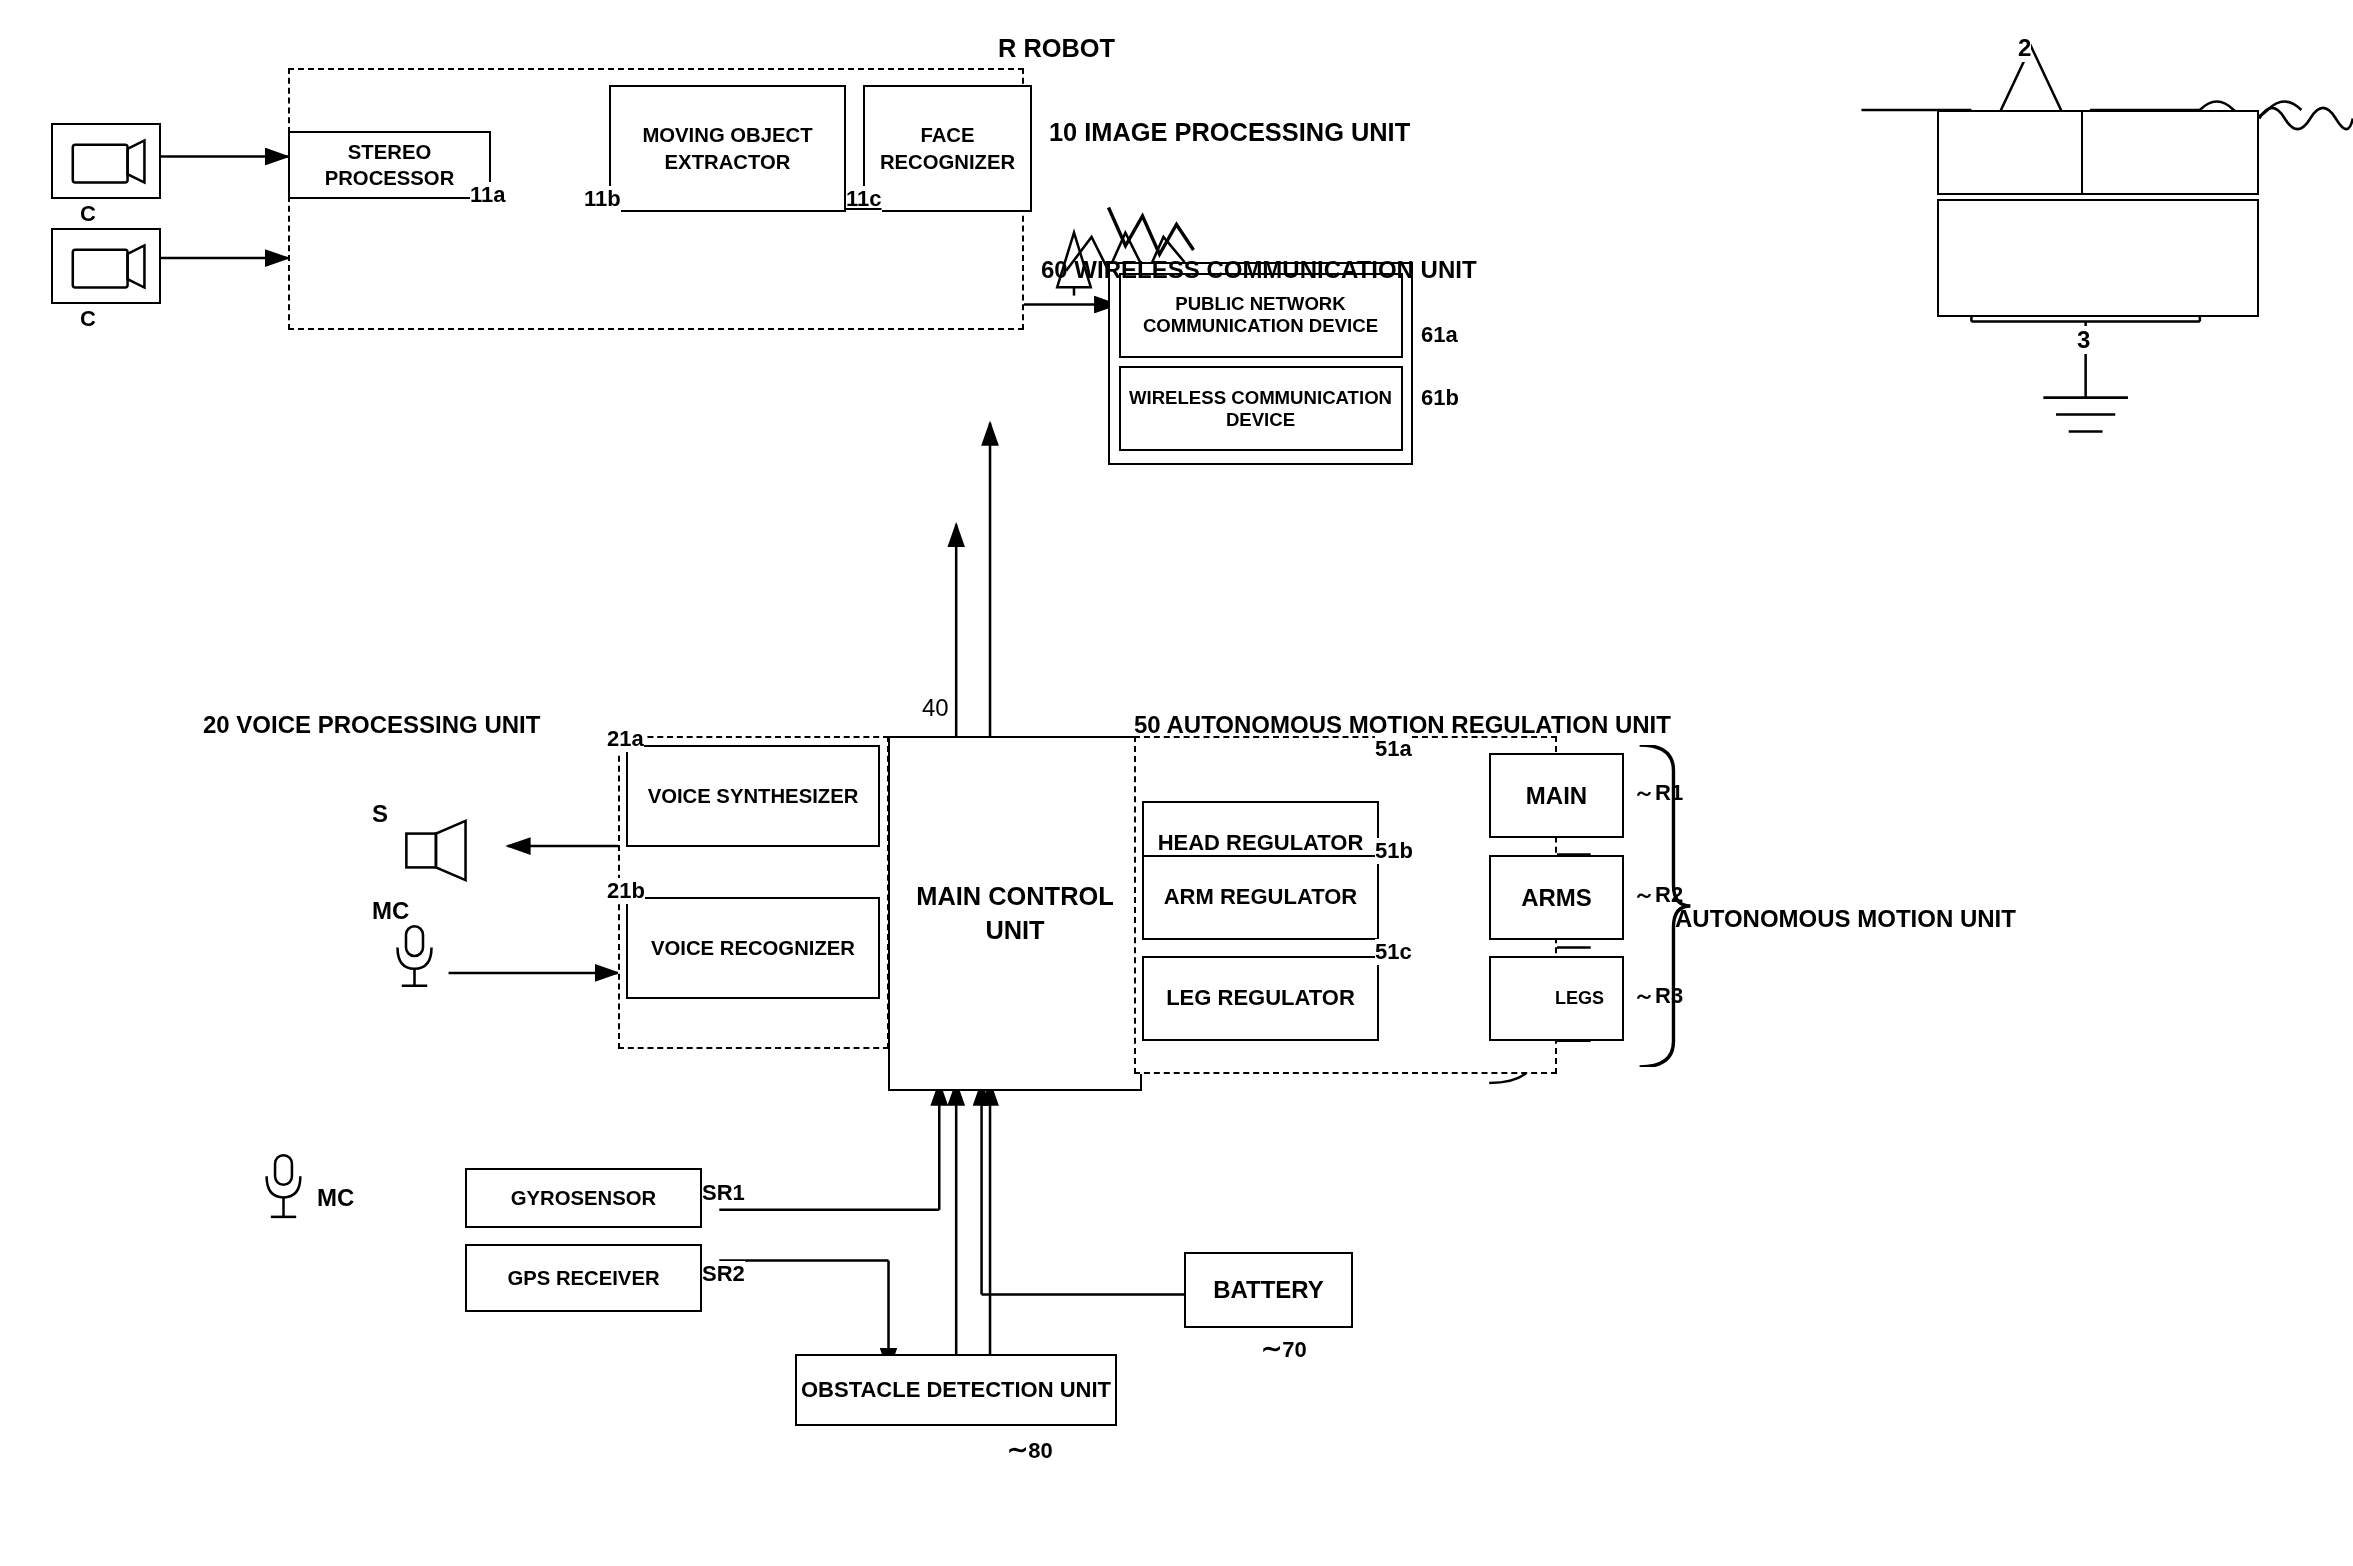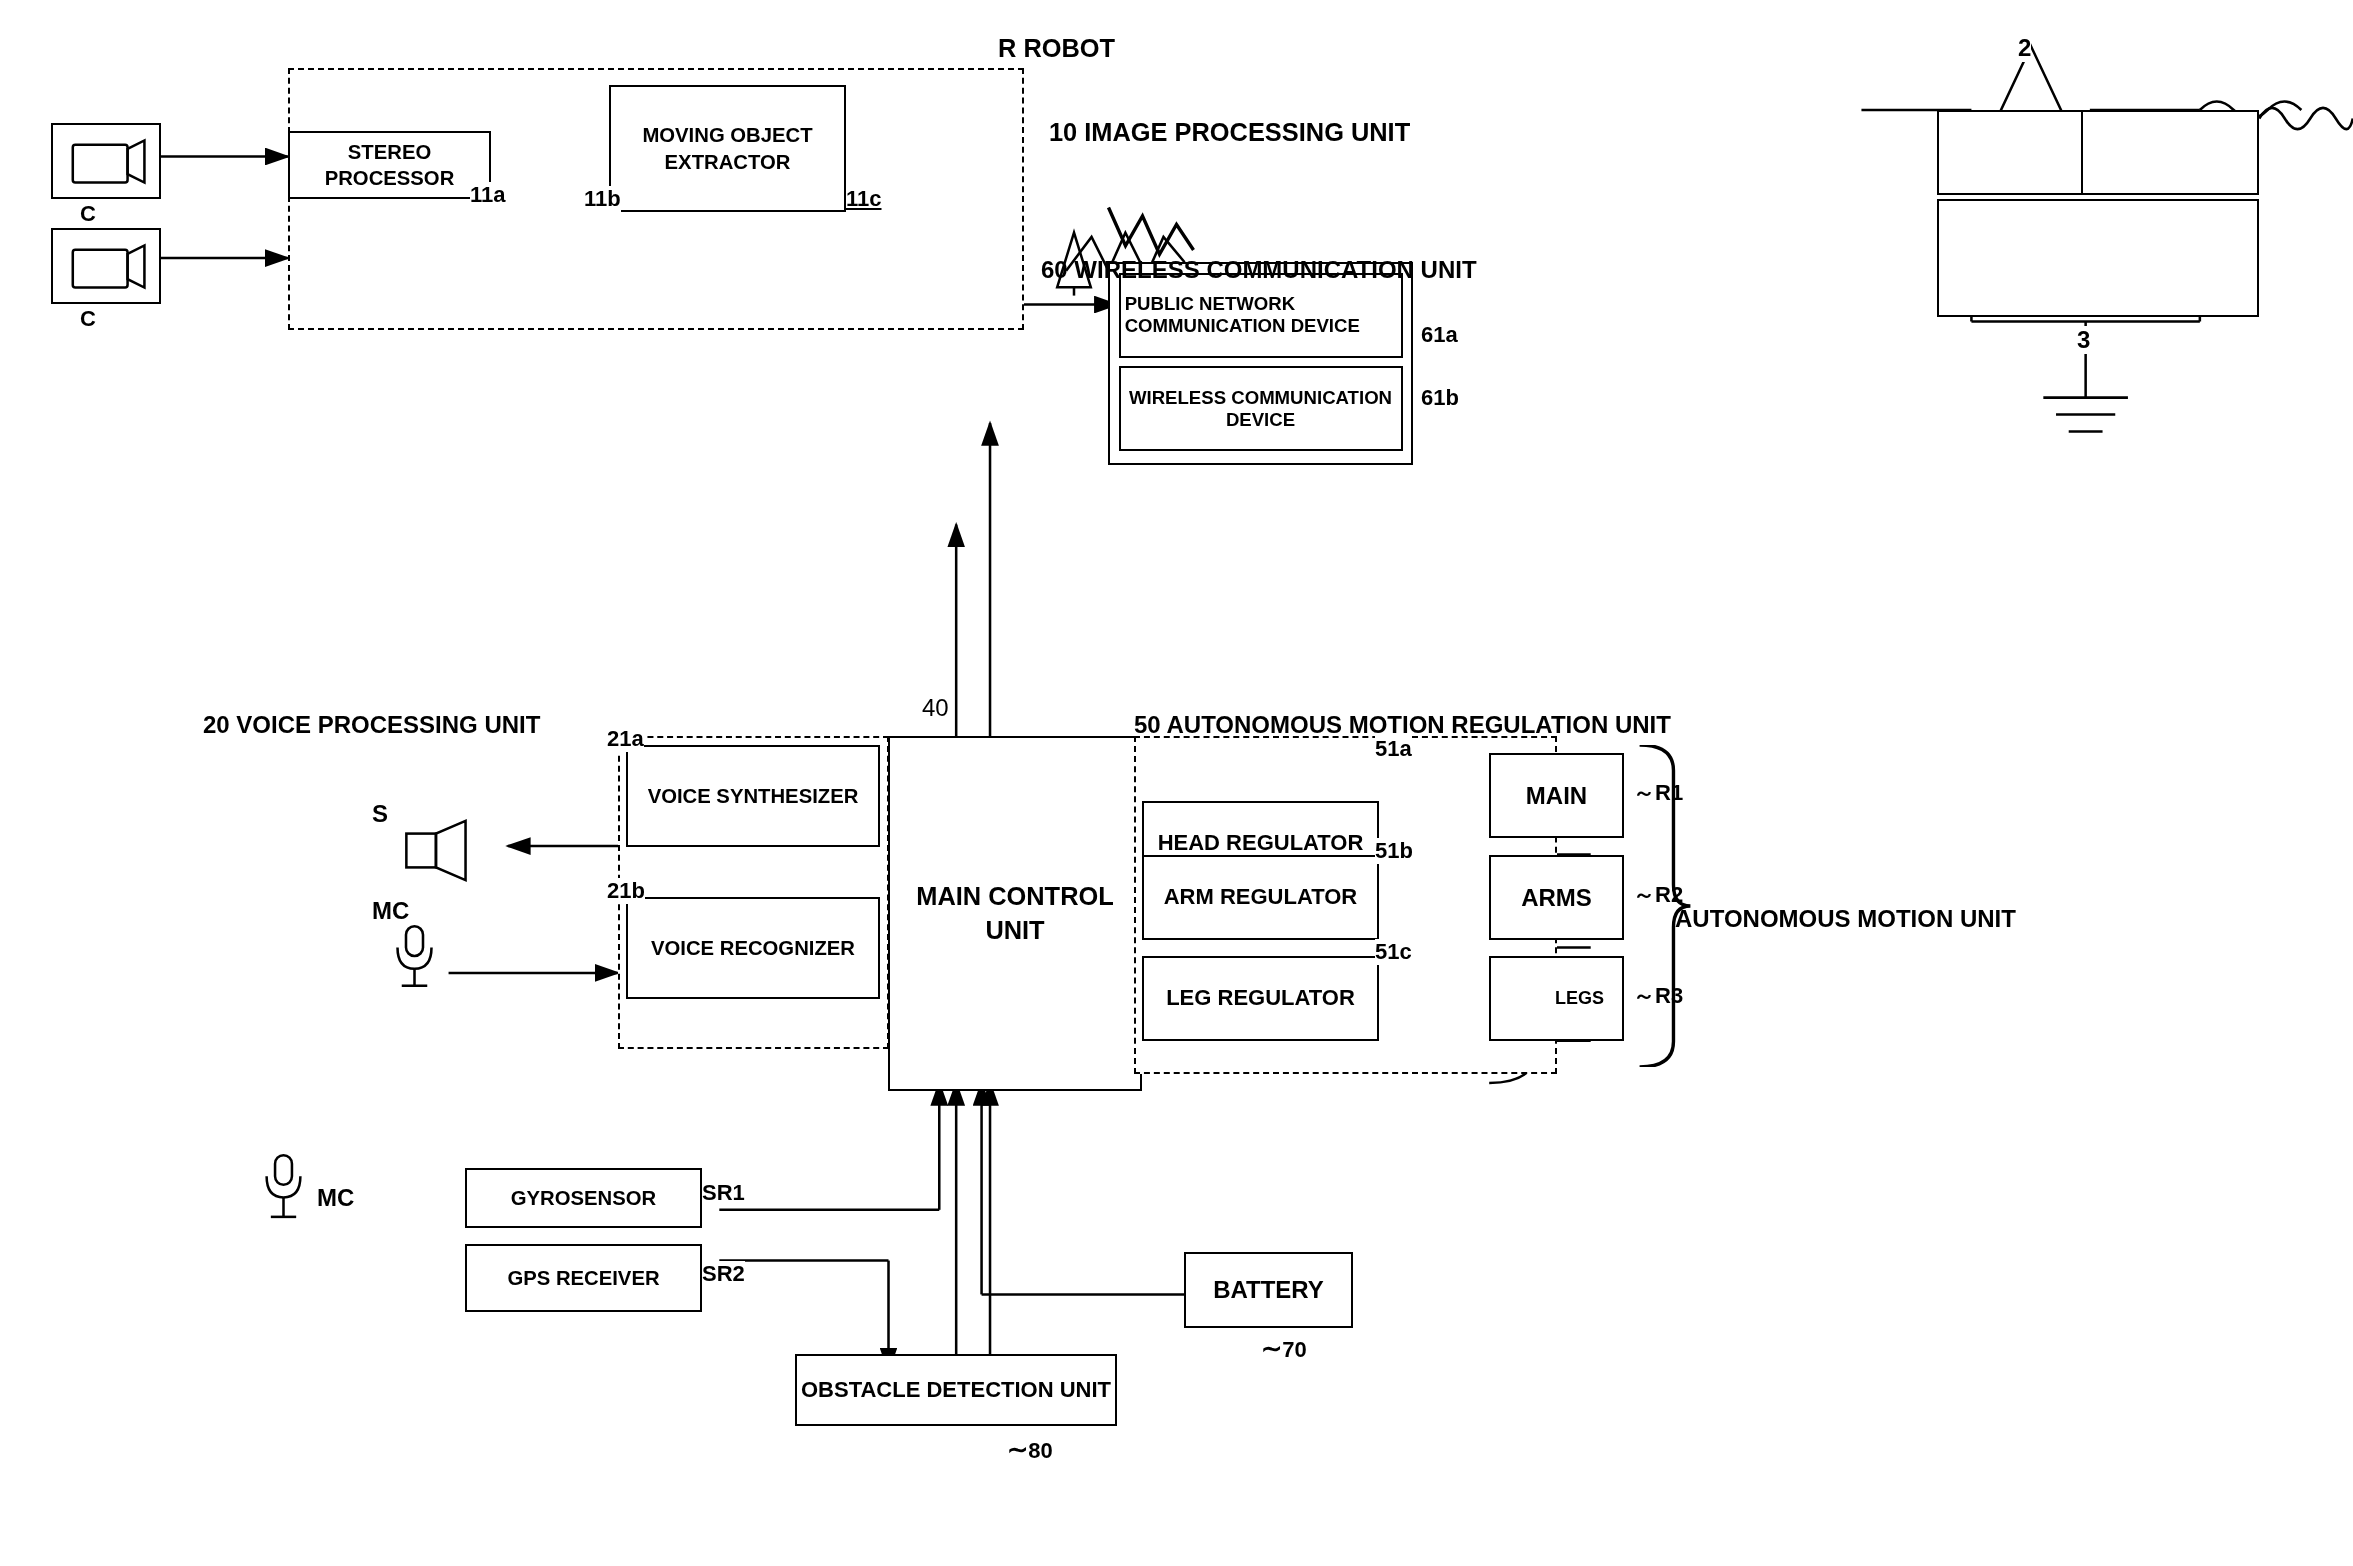--- a/index.html
+++ b/index.html
@@ -163,38 +163,42 @@
   <div style="position:absolute;left:80px;top:306px;font-size:22px;font-weight:bold;">C</div>
 
   <div class="box-dashed" style="left:288px;top:68px;width:736px;height:262px;">
   </div>
 
   <div class="box" style="left:609px;top:85px;width:237px;height:127px;font-size:20.3px;">
     <span>MOVING OBJECT
 EXTRACTOR</span>
   </div>
 
+  <div class="box" style="left:863px;top:85px;width:169px;height:127px;font-size:20.3px;">
+    <span>FACE
+RECOGNIZER</span>
+  </div>
 
   <div class="box" style="left:288px;top:131px;width:203px;height:68px;font-size:20.3px;">
     <span>STEREO PROCESSOR</span>
   </div>
 
   <div class="label" style="left:584px;top:186px;">11b</div>
 
   <div class="label" style="left:846px;top:186px;text-decoration:underline;">11c</div>
 
   <div class="label" style="left:470px;top:182px;">11a</div>
 
   <div class="label-lg" style="left:1049px;top:118px;font-size:25.4px;">10  IMAGE PROCESSING UNIT</div>
 
   <div class="label-lg" style="left:998px;top:34px;font-size:25.4px;">R  ROBOT</div>
 
   <div style="position:absolute;left:1108px;top:262px;width:305px;height:203px;border:2.5px solid #000;background:#fff;">
 
-    <div style="position:absolute;top:8.5px;left:8.5px;right:8.5px;height:85px;border:2.5px solid #000;display:flex;align-items:center;justify-content:center;font-size:18.6px;font-weight:bold;padding:4.2px;">
+    <div style="position:absolute;top:8.5px;left:8.5px;right:8.5px;height:85px;border:2.5px solid #000;display:flex;align-items:center;justify-content:center;text-align:center;font-size:18.6px;font-weight:bold;padding:4.2px;">
       <span>PUBLIC NETWORK
 COMMUNICATION DEVICE</span>
     </div>
 
     <div style="position:absolute;top:102px;left:8.5px;right:8.5px;height:85px;border:2.5px solid #000;display:flex;align-items:center;justify-content:center;text-align:center;font-size:18.6px;font-weight:bold;padding:4.2px;">
       <span>WIRELESS
 COMMUNICATION
 DEVICE</span>
     </div>
   </div>

